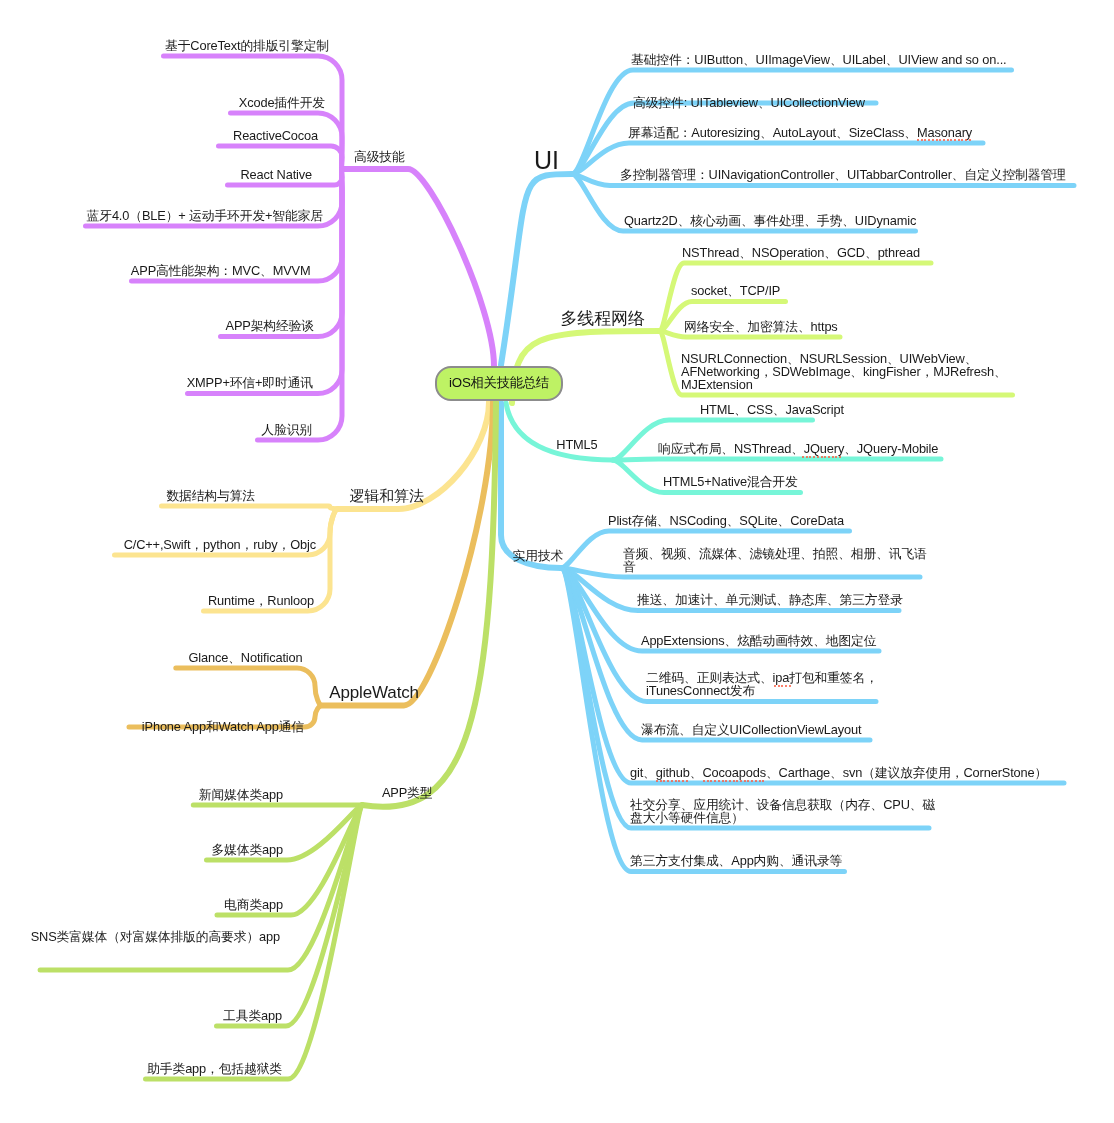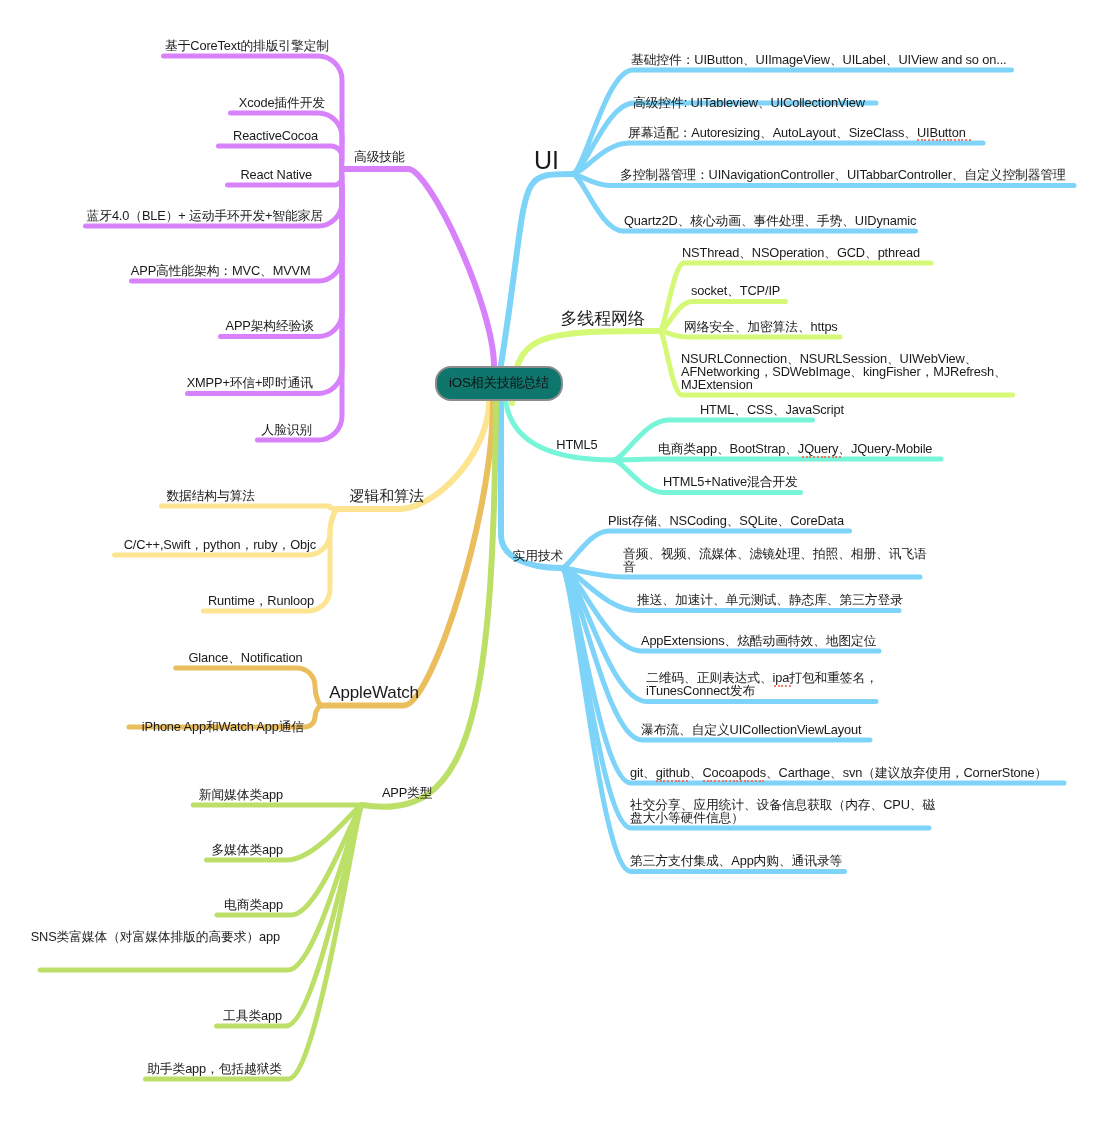--- a/index.html
+++ b/index.html
@@ -4,21 +4,21 @@
 <title>iOS Skills Mind Map</title>
 <style>
   html,body{margin:0;padding:0;background:#ffffff;}
   body{width:1114px;height:1123px;font-family:"Liberation Sans",sans-serif;overflow:hidden;position:relative;}
   #stage{position:absolute;left:0;top:0;width:1114px;height:1123px;background:#fff;}
   svg#links{position:absolute;left:0;top:0;width:1114px;height:1123px;pointer-events:none;}
   .lbl{position:absolute;white-space:pre;color:#1a1a1a;font-size:12.8px;line-height:13px;letter-spacing:-0.14px;}
   .spell{position:absolute;height:3px;overflow:hidden;}
   .spell i{position:absolute;top:0;width:2px;height:2.4px;border-radius:50%;background:#fb6048;display:block;}
   .lbl.l2{white-space:pre-line;}
-  #root-node{position:absolute;border:2px solid #8c8c8c;border-radius:16px;background:#0f766e;
+  #root-node{position:absolute;border:2px solid #8c8c8c;border-radius:16px;background:#bef264;
       display:flex;align-items:center;justify-content:center;box-sizing:border-box;}
   #root-node span{font-size:13.3px;letter-spacing:-0.24px;color:#111;}
 </style>
 </head>
 <body>
 
 <div id="stage">
   <svg id="links" viewBox="0 0 1114 1123">
       <path d="M342,169 L408.0,169.0 C429.5,169.0 494.0,306.9 494,366" stroke="#D782FB" stroke-width="6" fill="none" stroke-linecap="round" stroke-linejoin="round"></path>
       <path d="M342.0,169.0 C341.0,169.0 342.0,158.2 342.0,142.6 L342.0,80.0 C342.0,66.8 331.2,56.0 318.0,56.0 L163.5,56.0" stroke="#D782FB" stroke-width="5" fill="none" stroke-linecap="round" stroke-linejoin="round"></path>
@@ -77,21 +77,21 @@
       <div class="lbl" style="right: 796px; text-align: right; top: 128.5px;">ReactiveCocoa</div>
       <div class="lbl" style="right: 802px; text-align: right; top: 167.5px;">React Native</div>
       <div class="lbl" style="right: 791px; text-align: right; top: 208.5px;">蓝牙4.0（BLE）+ 运动手环开发+智能家居</div>
       <div class="lbl" style="right: 803.5px; text-align: right; top: 263.5px;">APP高性能架构：MVC、MVVM</div>
       <div class="lbl" style="right: 800px; text-align: right; top: 319px;">APP架构经验谈</div>
       <div class="lbl" style="right: 801px; text-align: right; top: 376px;">XMPP+环信+即时通讯</div>
       <div class="lbl" style="right: 802px; text-align: right; top: 422.5px;">人脸识别</div>
       <div class="lbl" style="left: 534px; top: 145.5px; font-size: 25px; line-height: 29.2px;">UI</div>
       <div class="lbl" style="left: 631px; top: 52.5px;">基础控件：UIButton、UIImageView、UILabel、UIView and so on...</div>
       <div class="lbl" style="left: 633px; top: 85.5px; margin-top: 10px;">高级控件: UITableview、UICollectionView</div>
-      <div class="lbl" style="left: 628px; top: 125.5px;">屏幕适配：Autoresizing、AutoLayout、SizeClass、UIButton</div>
+      <div class="lbl" style="left: 628px; top: 125.5px;">屏幕适配：Autoresizing、AutoLayout、SizeClass、Masonary</div>
       <div class="spell" style="left: 917px; top: 139px; width: 56px;">
         <i style="left: 0px;"></i>
         <i style="left: 3.7px;"></i>
         <i style="left: 7.4px;"></i>
         <i style="left: 11.1px;"></i>
         <i style="left: 14.8px;"></i>
         <i style="left: 18.5px;"></i>
         <i style="left: 22.2px;"></i>
         <i style="left: 25.9px;"></i>
         <i style="left: 29.6px;"></i>
@@ -106,21 +106,21 @@
       <div class="lbl" style="left: 624px; top: 213.5px;">Quartz2D、核心动画、事件处理、手势、UIDynamic</div>
       <div class="lbl" style="left: 560.5px; top: 308.8px; font-size: 17px; line-height: 19.9px;">多线程网络</div>
       <div class="lbl" style="left: 682px; top: 245.5px;">NSThread、NSOperation、GCD、pthread</div>
       <div class="lbl" style="left: 691px; top: 284px;">socket、TCP/IP</div>
       <div class="lbl" style="left: 684px; top: 319.5px;">网络安全、加密算法、https</div>
       <div class="lbl l2" style="left: 681px; top: 351.5px;">NSURLConnection、NSURLSession、UIWebView、
 AFNetworking，SDWebImage、kingFisher，MJRefresh、
 MJExtension</div>
       <div class="lbl" style="left: 556.3px; top: 438.1px; font-size: 12.8px; line-height: 13px;">HTML5</div>
       <div class="lbl" style="left: 668px; top: 402.5px; margin-left: 32px;">HTML、CSS、JavaScript</div>
-      <div class="lbl" style="left: 658px; top: 441.5px;">电商类app、BootStrap、JQuery、JQuery-Mobile</div>
+      <div class="lbl" style="left: 658px; top: 441.5px;">响应式布局、NSThread、JQuery、JQuery-Mobile</div>
       <div class="spell" style="left: 802px; top: 456px; width: 42px;">
         <i style="left: 0px;"></i>
         <i style="left: 3.7px;"></i>
         <i style="left: 7.4px;"></i>
         <i style="left: 11.1px;"></i>
         <i style="left: 14.8px;"></i>
         <i style="left: 18.5px;"></i>
         <i style="left: 22.2px;"></i>
         <i style="left: 25.9px;"></i>
         <i style="left: 29.6px;"></i>

